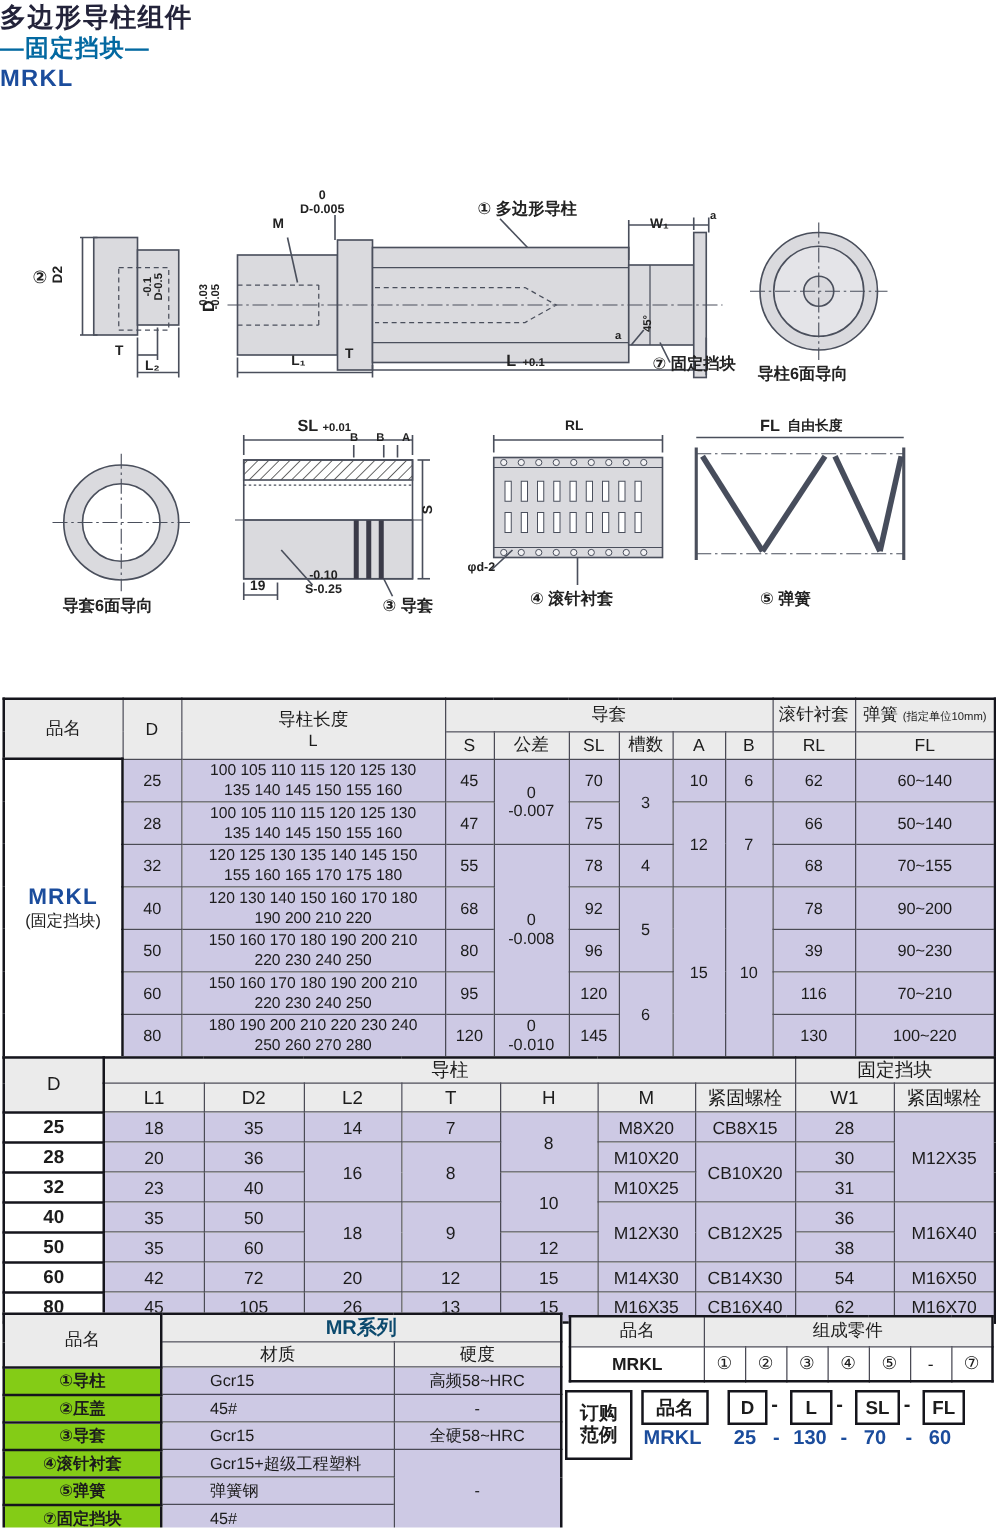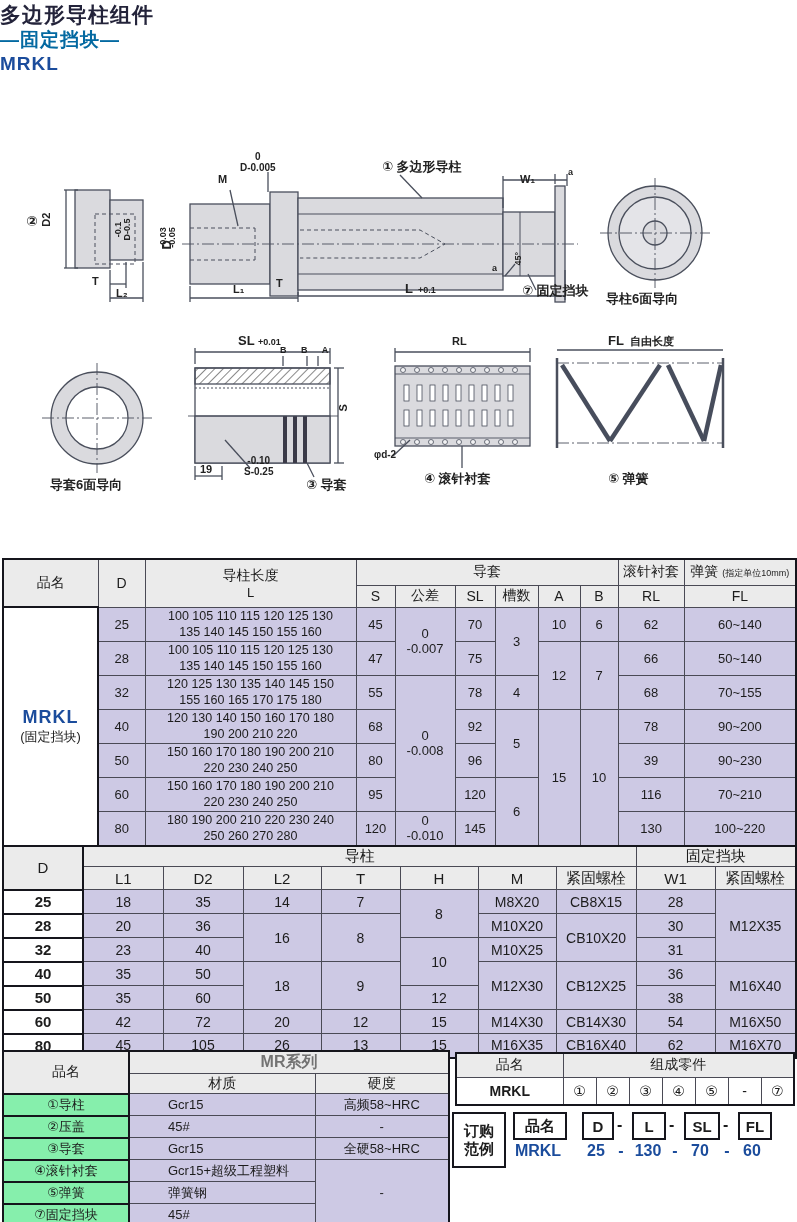--- a/index.html
+++ b/index.html
@@ -35,23 +35,23 @@
   .prodcell .pn{font-size:18px;font-weight:bold;color:#1b4c9c;letter-spacing:1px}
   .prodcell .ps{font-size:13px;font-weight:normal;color:#1c1c1c}
   .t2{top:845px;left:2px;width:793px}
   .t2 thead tr.r1{height:20px}.t2 thead tr.r2{height:23px}
   .t2 thead th{font-size:15px}
   .t2 tbody td{height:22px;font-size:14px}
   .t2 td.dcol{background:#fff;font-weight:bold;border:2px solid #15151c;font-size:15px}
   .t3{top:1050px;left:2px;width:446px}
   .t3 thead tr.r1{height:22px}.t3 thead tr.r2{height:20px}
   .t3 tbody td{height:20px;font-size:13px}
-  .t3 td.ncol{background:#86efac;font-weight:normal;border:2px solid #15151c}
+  .t3 td.ncol{background:#84cc16;font-weight:bold;border:2px solid #15151c}
   .t3 td.mat{text-align:left;padding-left:38px}
-  .series{color:#737373;font-weight:bold;font-size:16px}
+  .series{color:#0c4a6e;font-weight:bold;font-size:16px}
   .t4{top:1052px;left:455px;width:338px}
   .t4 thead tr{height:24px}
   .t4 tbody td{background:#fff;height:26px;font-size:14px}
   .t4 td.model{font-weight:bold}
   
   .order{position:absolute;top:1108px;left:450px;width:347px;height:64px}
   .obox{position:absolute;border:2px solid #15151c;font-weight:bold;text-align:center;
         display:flex;align-items:center;justify-content:center;font-size:15px;background:#fff}
   .oval{position:absolute;color:#1b4c9c;font-weight:bold;font-size:16px;text-align:center}
   .odash{position:absolute;font-weight:bold;font-size:16px}

